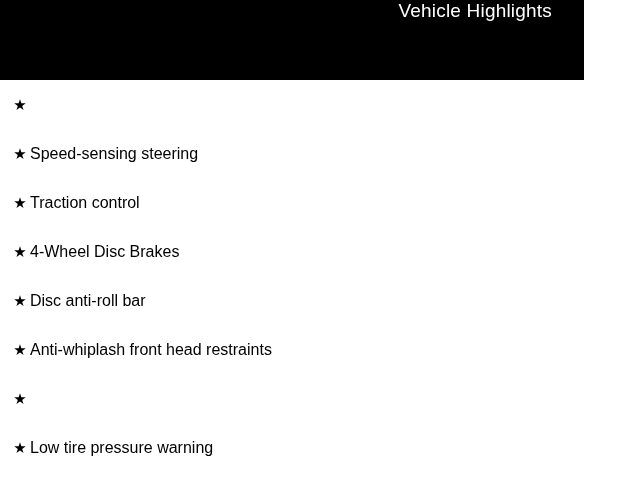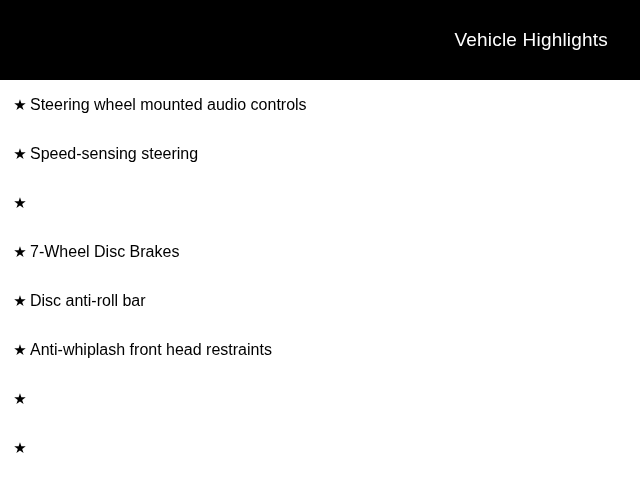--- a/index.html
+++ b/index.html
@@ -14,25 +14,25 @@
     overflow: hidden;
   }
   .page {
     position: relative;
     width: 640px;
     height: 480px;
     background: #ffffff;
   }
   .header-bar {
     position: relative;
-    width: 640px;
+    width: 584px;
     height: 80px;
     background: #000000;
     display: flex;
-    align-items: center;
+    align-items: flex-start;
     justify-content: flex-end;
     box-sizing: border-box;
     padding-right: 32px;
   }
   .header-title {
     color: #ffffff;
     font-size: 19px;
     letter-spacing: 0.2px;
     white-space: nowrap;
   }
@@ -70,50 +70,51 @@
 <div class="page">
 
   <div class="header-bar">
     <div class="header-title">Vehicle Highlights</div>
   </div>
 
   <ul class="highlights-list">
 
     <li class="highlight-item">
       <span class="bullet-star">★</span>
-      <span class="item-text">Steering wheel mounted audio controls</span>
     </li>
 
     <li class="highlight-item">
       <span class="bullet-star">★</span>
       <span class="item-text">Speed-sensing steering</span>
     </li>
 
     <li class="highlight-item">
       <span class="bullet-star">★</span>
+      <span class="item-text">Traction control</span>
     </li>
 
     <li class="highlight-item">
       <span class="bullet-star">★</span>
-      <span class="item-text">7-Wheel Disc Brakes</span>
+      <span class="item-text">4-Wheel Disc Brakes</span>
     </li>
 
     <li class="highlight-item">
       <span class="bullet-star">★</span>
       <span class="item-text">Disc anti-roll bar</span>
     </li>
 
     <li class="highlight-item">
       <span class="bullet-star">★</span>
       <span class="item-text">Anti-whiplash front head restraints</span>
     </li>
 
     <li class="highlight-item">
       <span class="bullet-star">★</span>
     </li>
 
     <li class="highlight-item">
       <span class="bullet-star">★</span>
+      <span class="item-text">Low tire pressure warning</span>
     </li>
 
   </ul>
 
 </div>
 
 </body></html>

